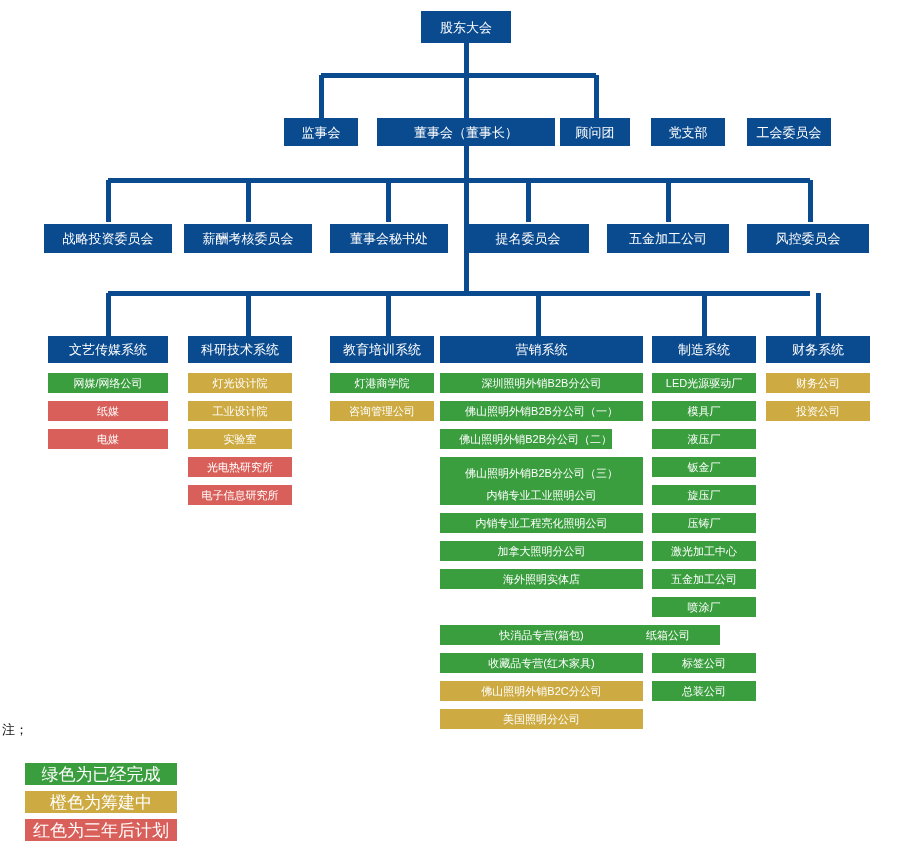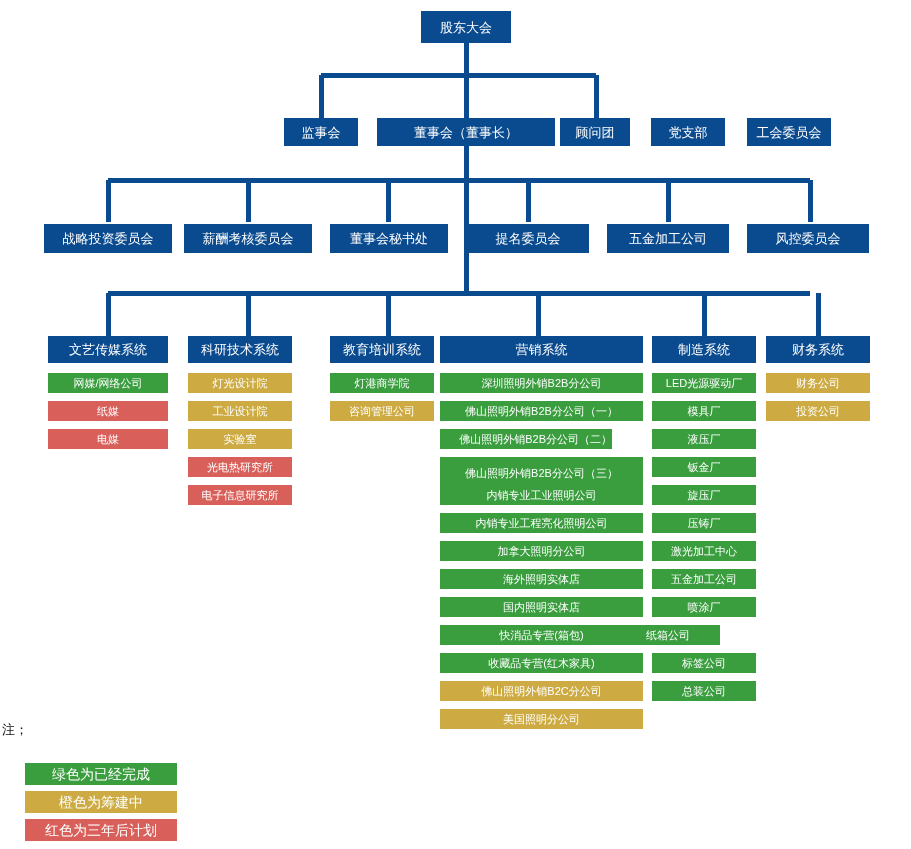--- a/index.html
+++ b/index.html
@@ -13,21 +13,21 @@
     position:absolute;box-sizing:border-box;
     display:flex;align-items:center;justify-content:center;
     color:#ffffff;text-align:center;
     line-height:1;white-space:nowrap;
   }
   .blue{background:#0a4a8f;}
   .green{background:#3a9e3f;}
   .gold{background:#cdab42;}
   .red{background:#d9605a;}
   .f13{font-size:13px;}
-  .f12{font-size:14px;}
+  .f12{font-size:17px;}
   .f11{font-size:11px;}
   svg.lines{position:absolute;left:0;top:0;width:911px;height:849px;pointer-events:none;}
   .legend-note{
     position:absolute;left:2px;top:721px;font-size:13px;color:#111;
     font-family:"Liberation Sans","DejaVu Sans",sans-serif;
   }
 </style>
 </head>
 <body>
 
@@ -163,23 +163,20 @@
   </div>
   <div class="node green f11" style="left:440px;top:513px;width:203px;height:20px;">
     <span>内销专业工程亮化照明公司</span>
   </div>
   <div class="node green f11" style="left:440px;top:541px;width:203px;height:20px;">
     <span>加拿大照明分公司</span>
   </div>
   <div class="node green f11" style="left:440px;top:569px;width:203px;height:20px;">
     <span>海外照明实体店</span>
   </div>
-  <div class="node green f11" style="left:440px;top:597px;width:203px;height:20px;">
-    <span>国内照明实体店</span>
-  </div>
   <div class="node green f11" style="left:440px;top:625px;width:203px;height:20px;">
     <span>快消品专营(箱包)</span>
   </div>
   <div class="node green f11" style="left:440px;top:653px;width:203px;height:20px;">
     <span>收藏品专营(红木家具)</span>
   </div>
   <div class="node gold f11" style="left:440px;top:681px;width:203px;height:20px;text-align:right;">
     <span>佛山照明外销B2C分公司</span>
   </div>
   <div class="node gold f11" style="left:440px;top:709px;width:203px;height:20px;">

